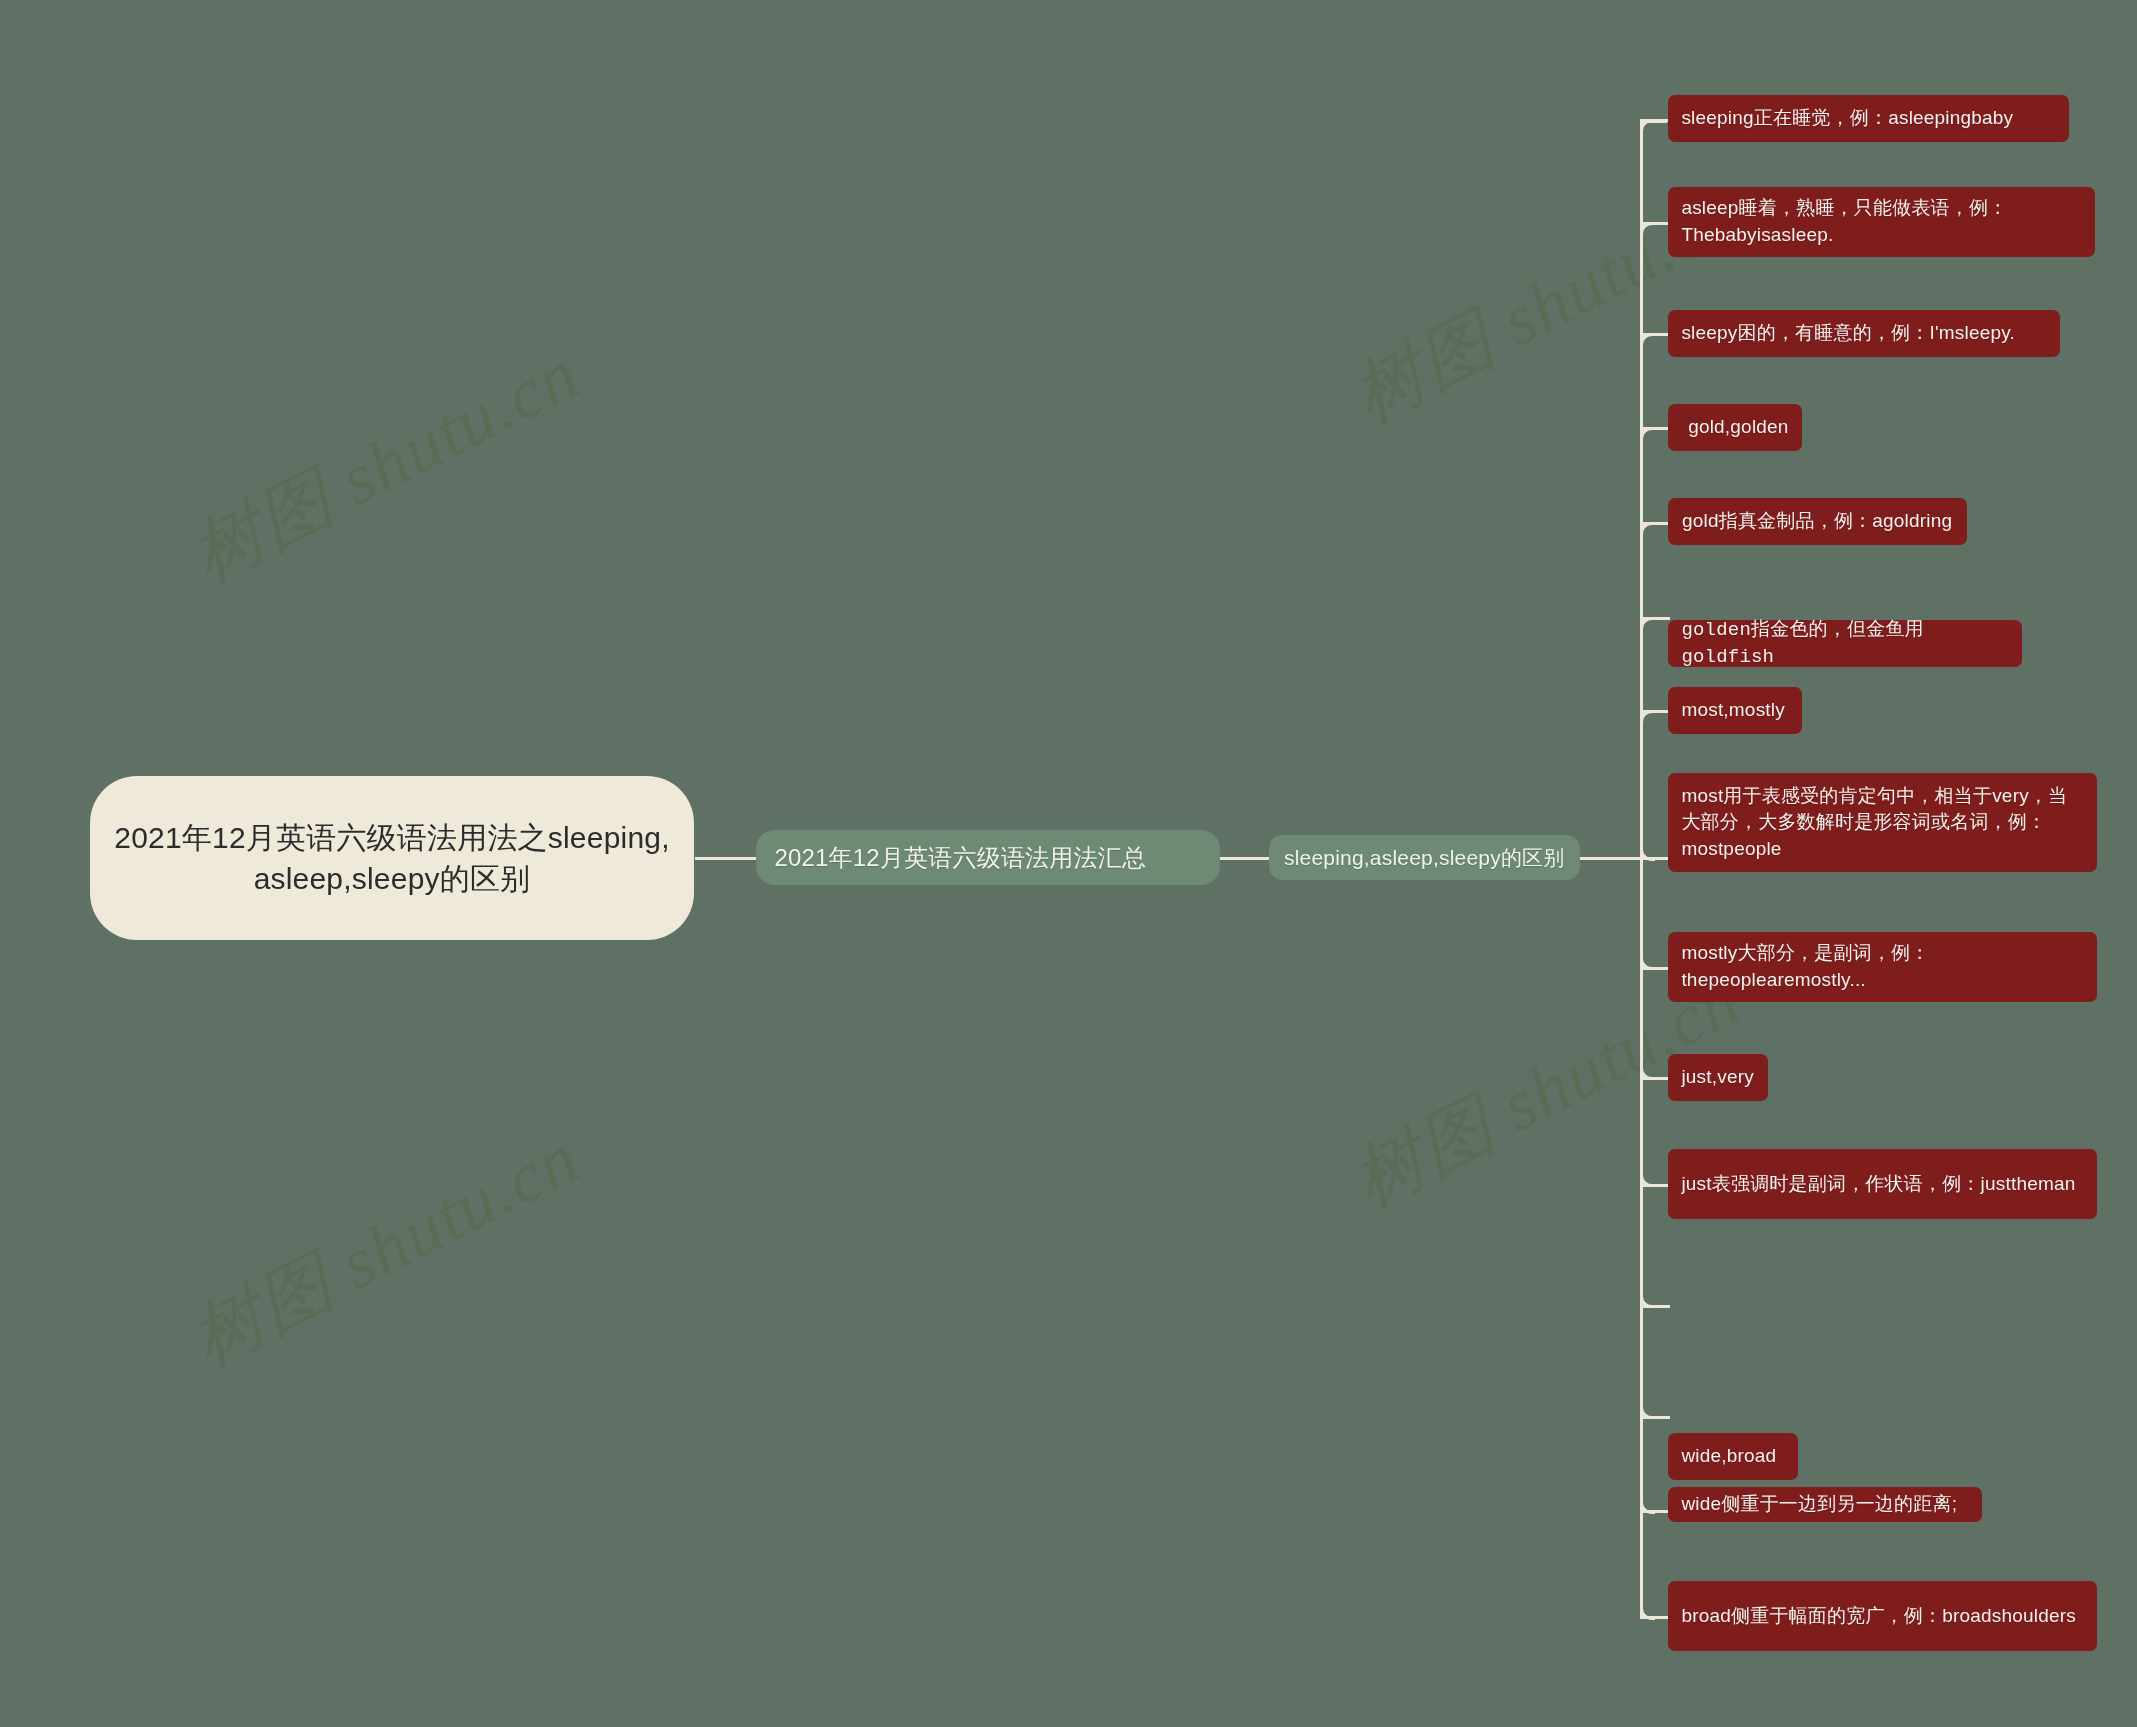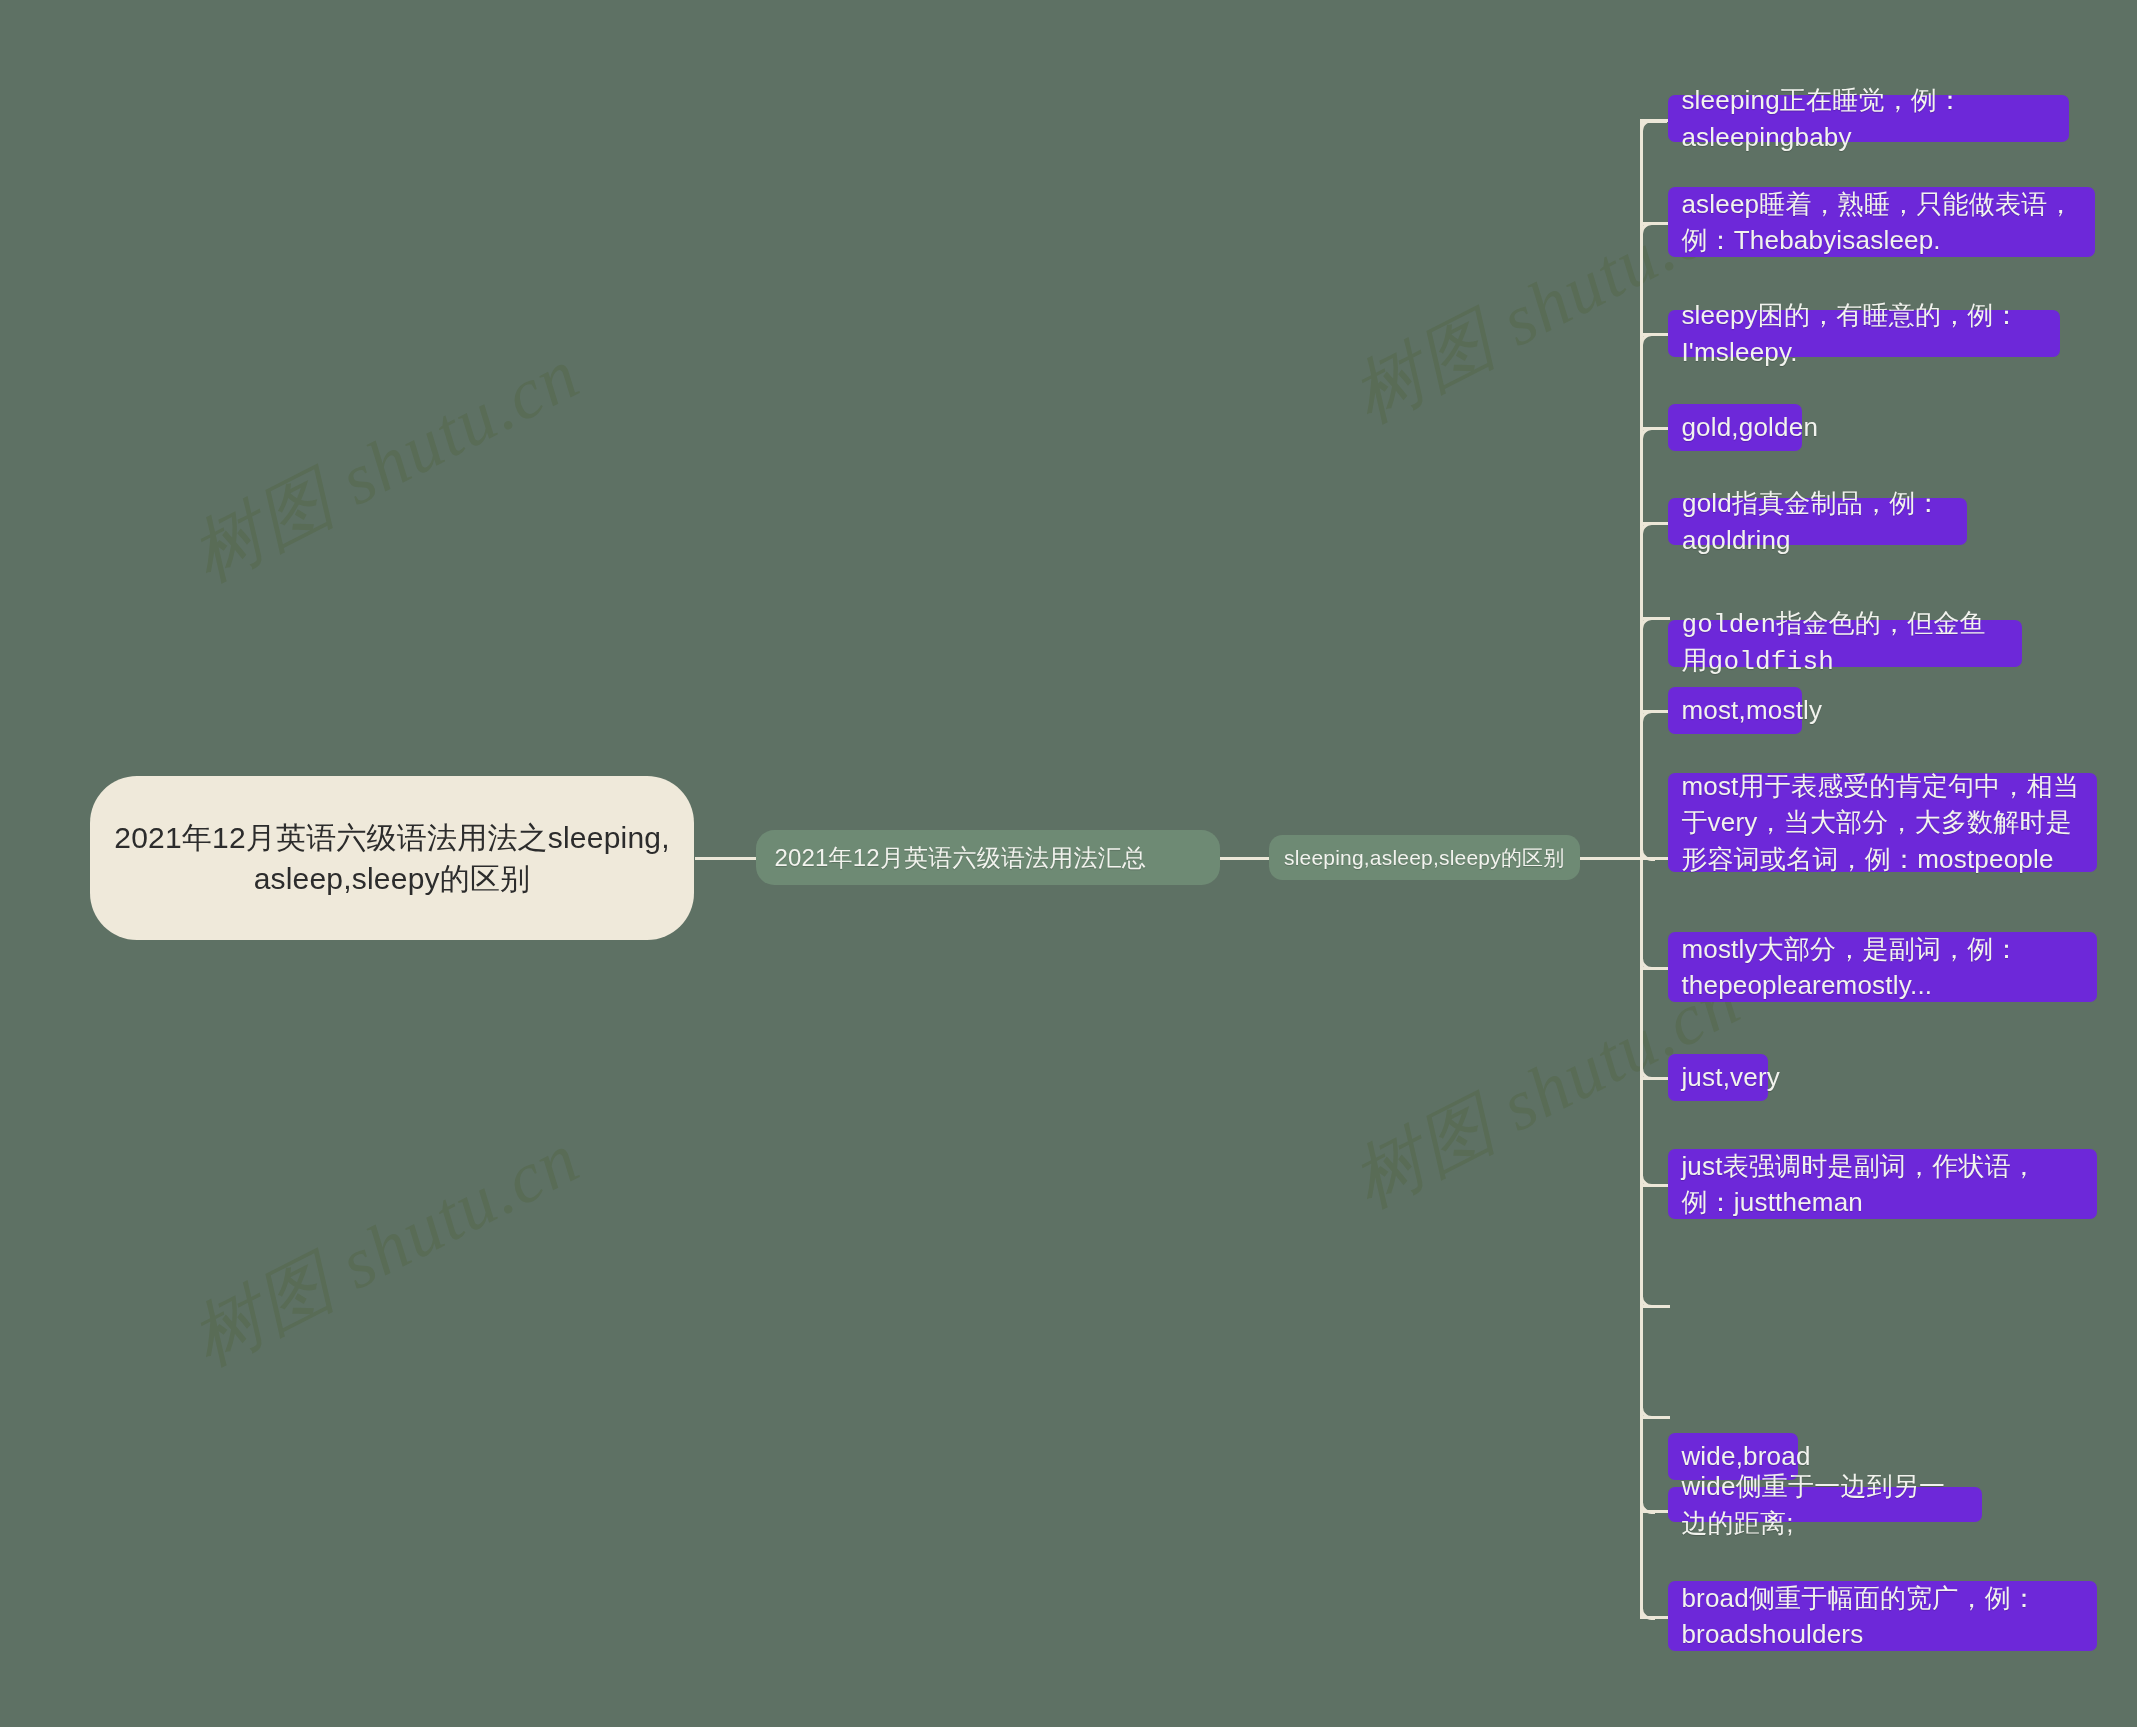--- a/index.html
+++ b/index.html
@@ -29,23 +29,23 @@
   .canvas{position:absolute;inset:0;z-index:2;}
 
   
   .node{
     position:absolute;
     box-sizing:border-box;
     display:flex;
     align-items:center;
     color:#f2f3ee;
     border-radius:7px;
-    background:#6d28d9;
+    background:#7f1d1d;
     padding:7.5px 13.4px;
-    font-size:26px;
+    font-size:19px;
     line-height:1.40;
     letter-spacing:0.2px;
     text-shadow:0 0.8px 0.8px rgba(0,0,0,.18);
   }
   .node.root{
     background:#efe9da;
     color:#2c2c2c;
     border-radius:47px;
     font-size:30px;
     line-height:1.38;

